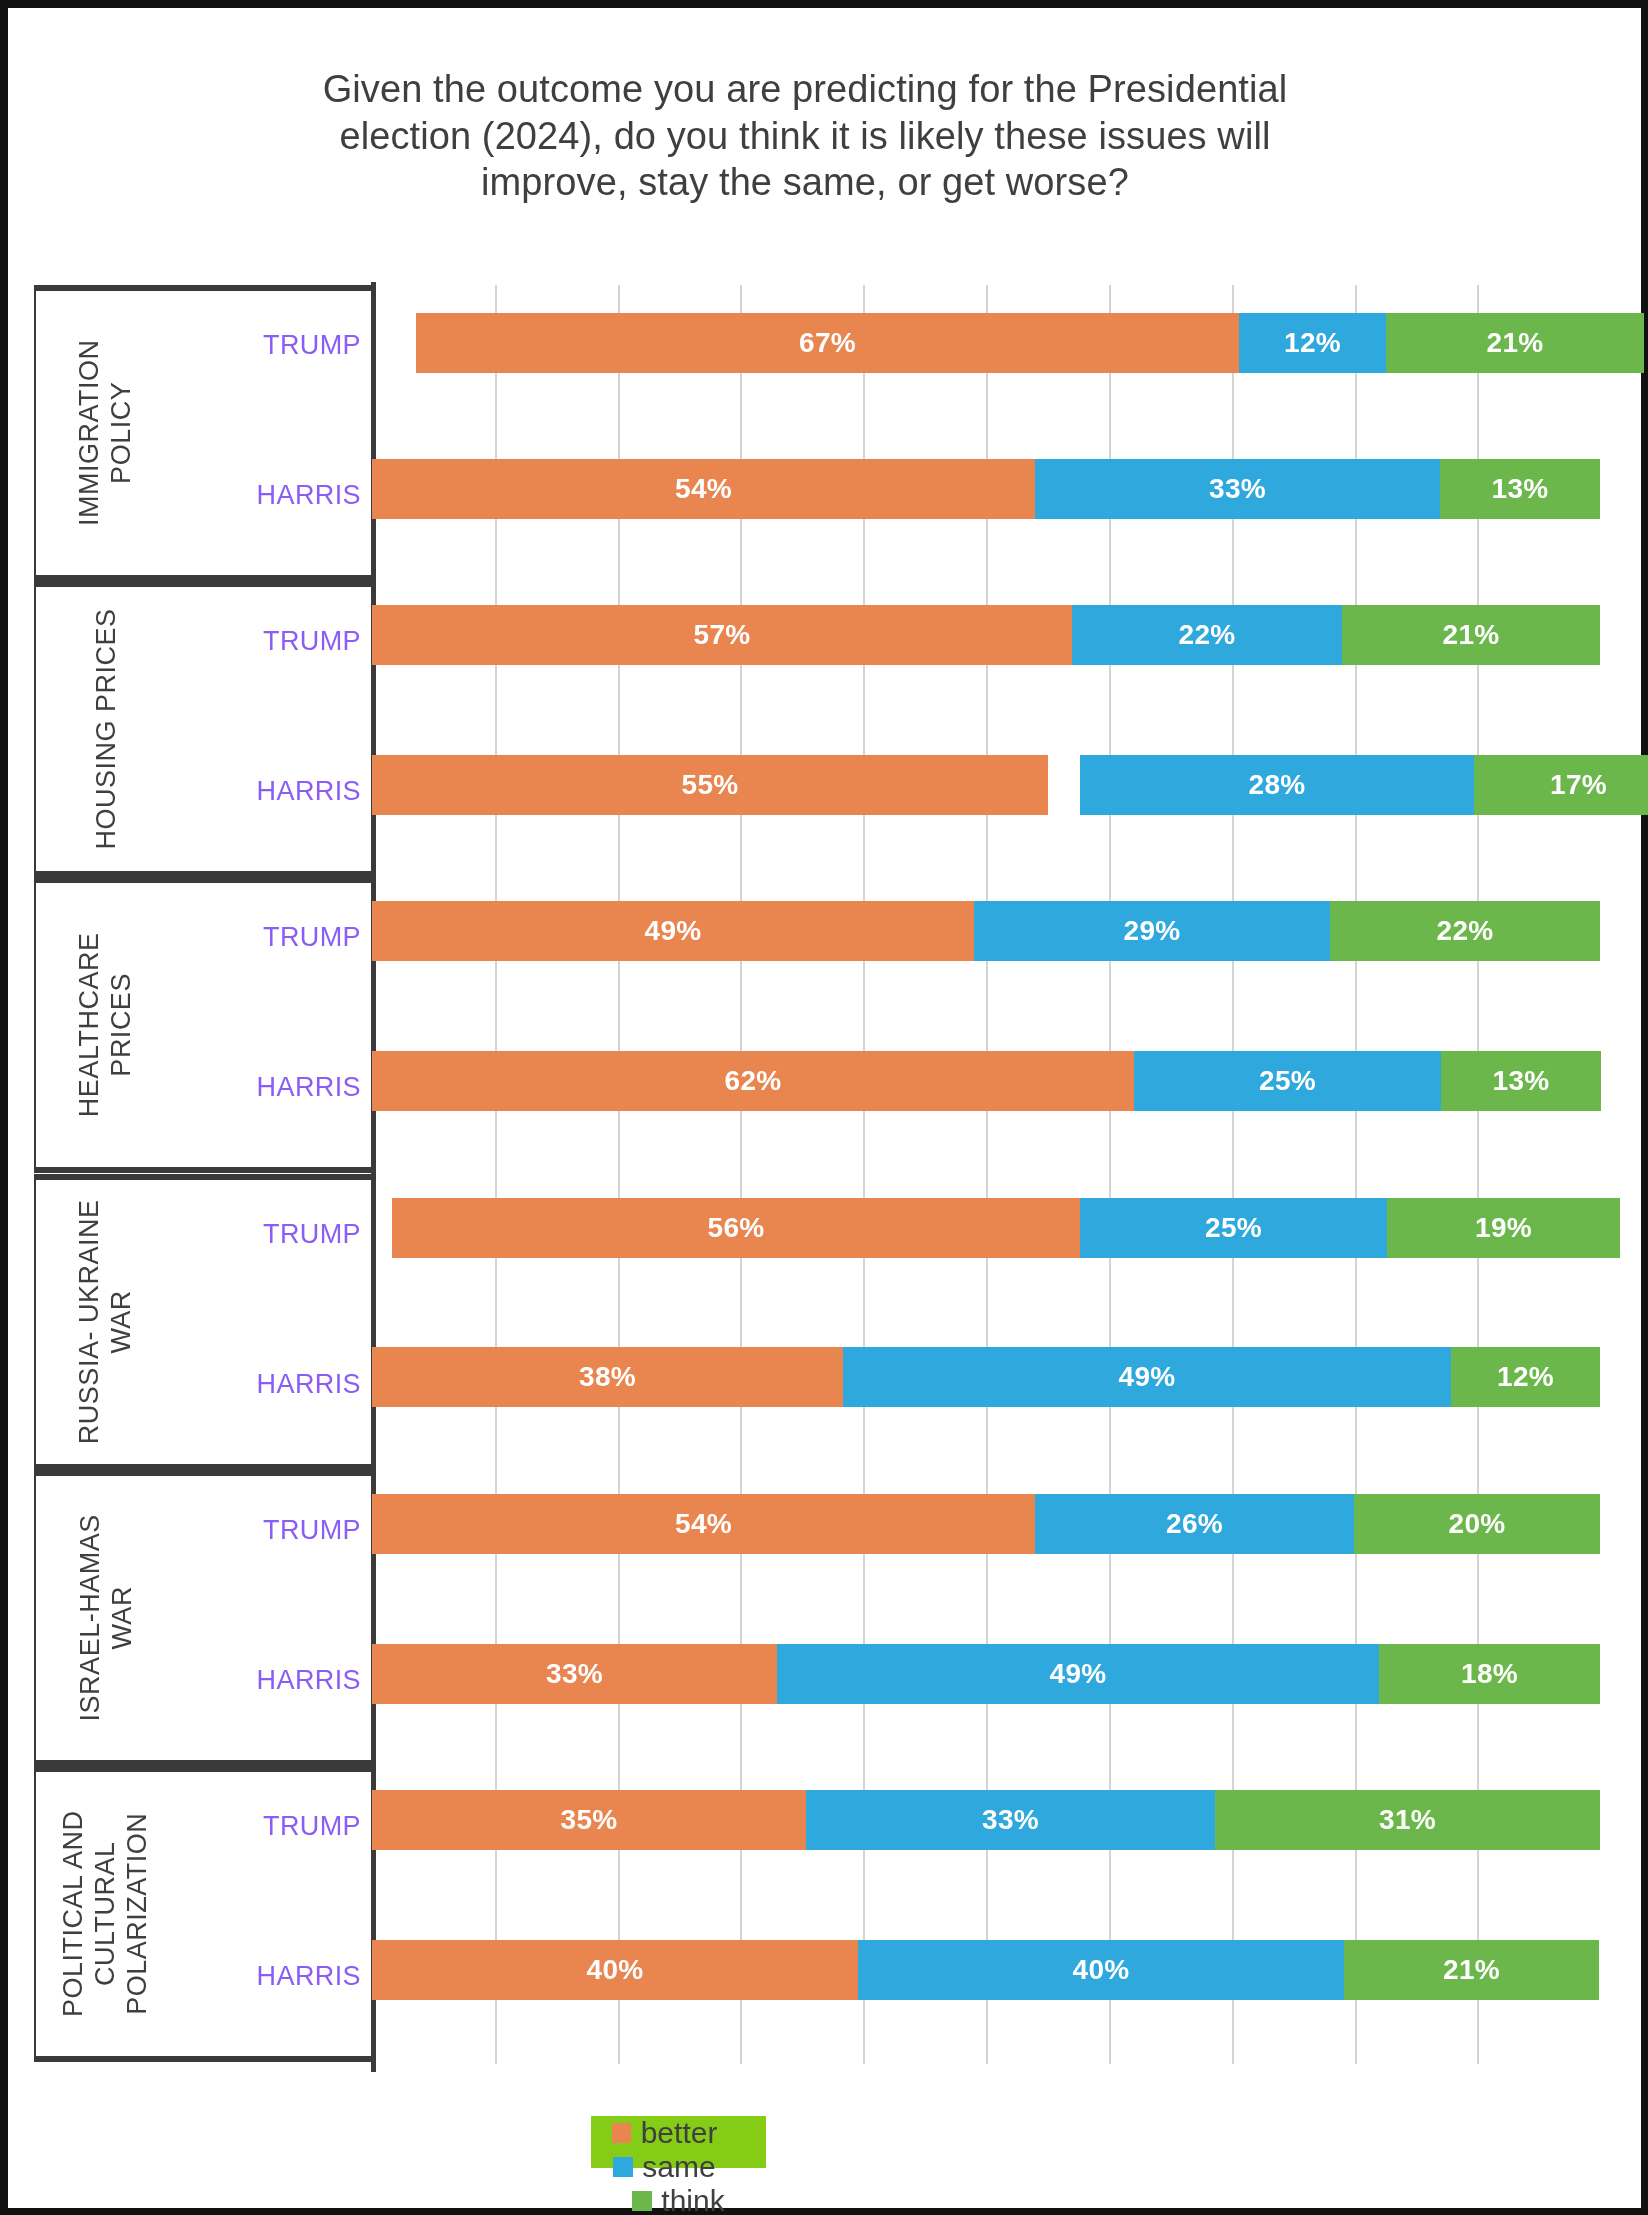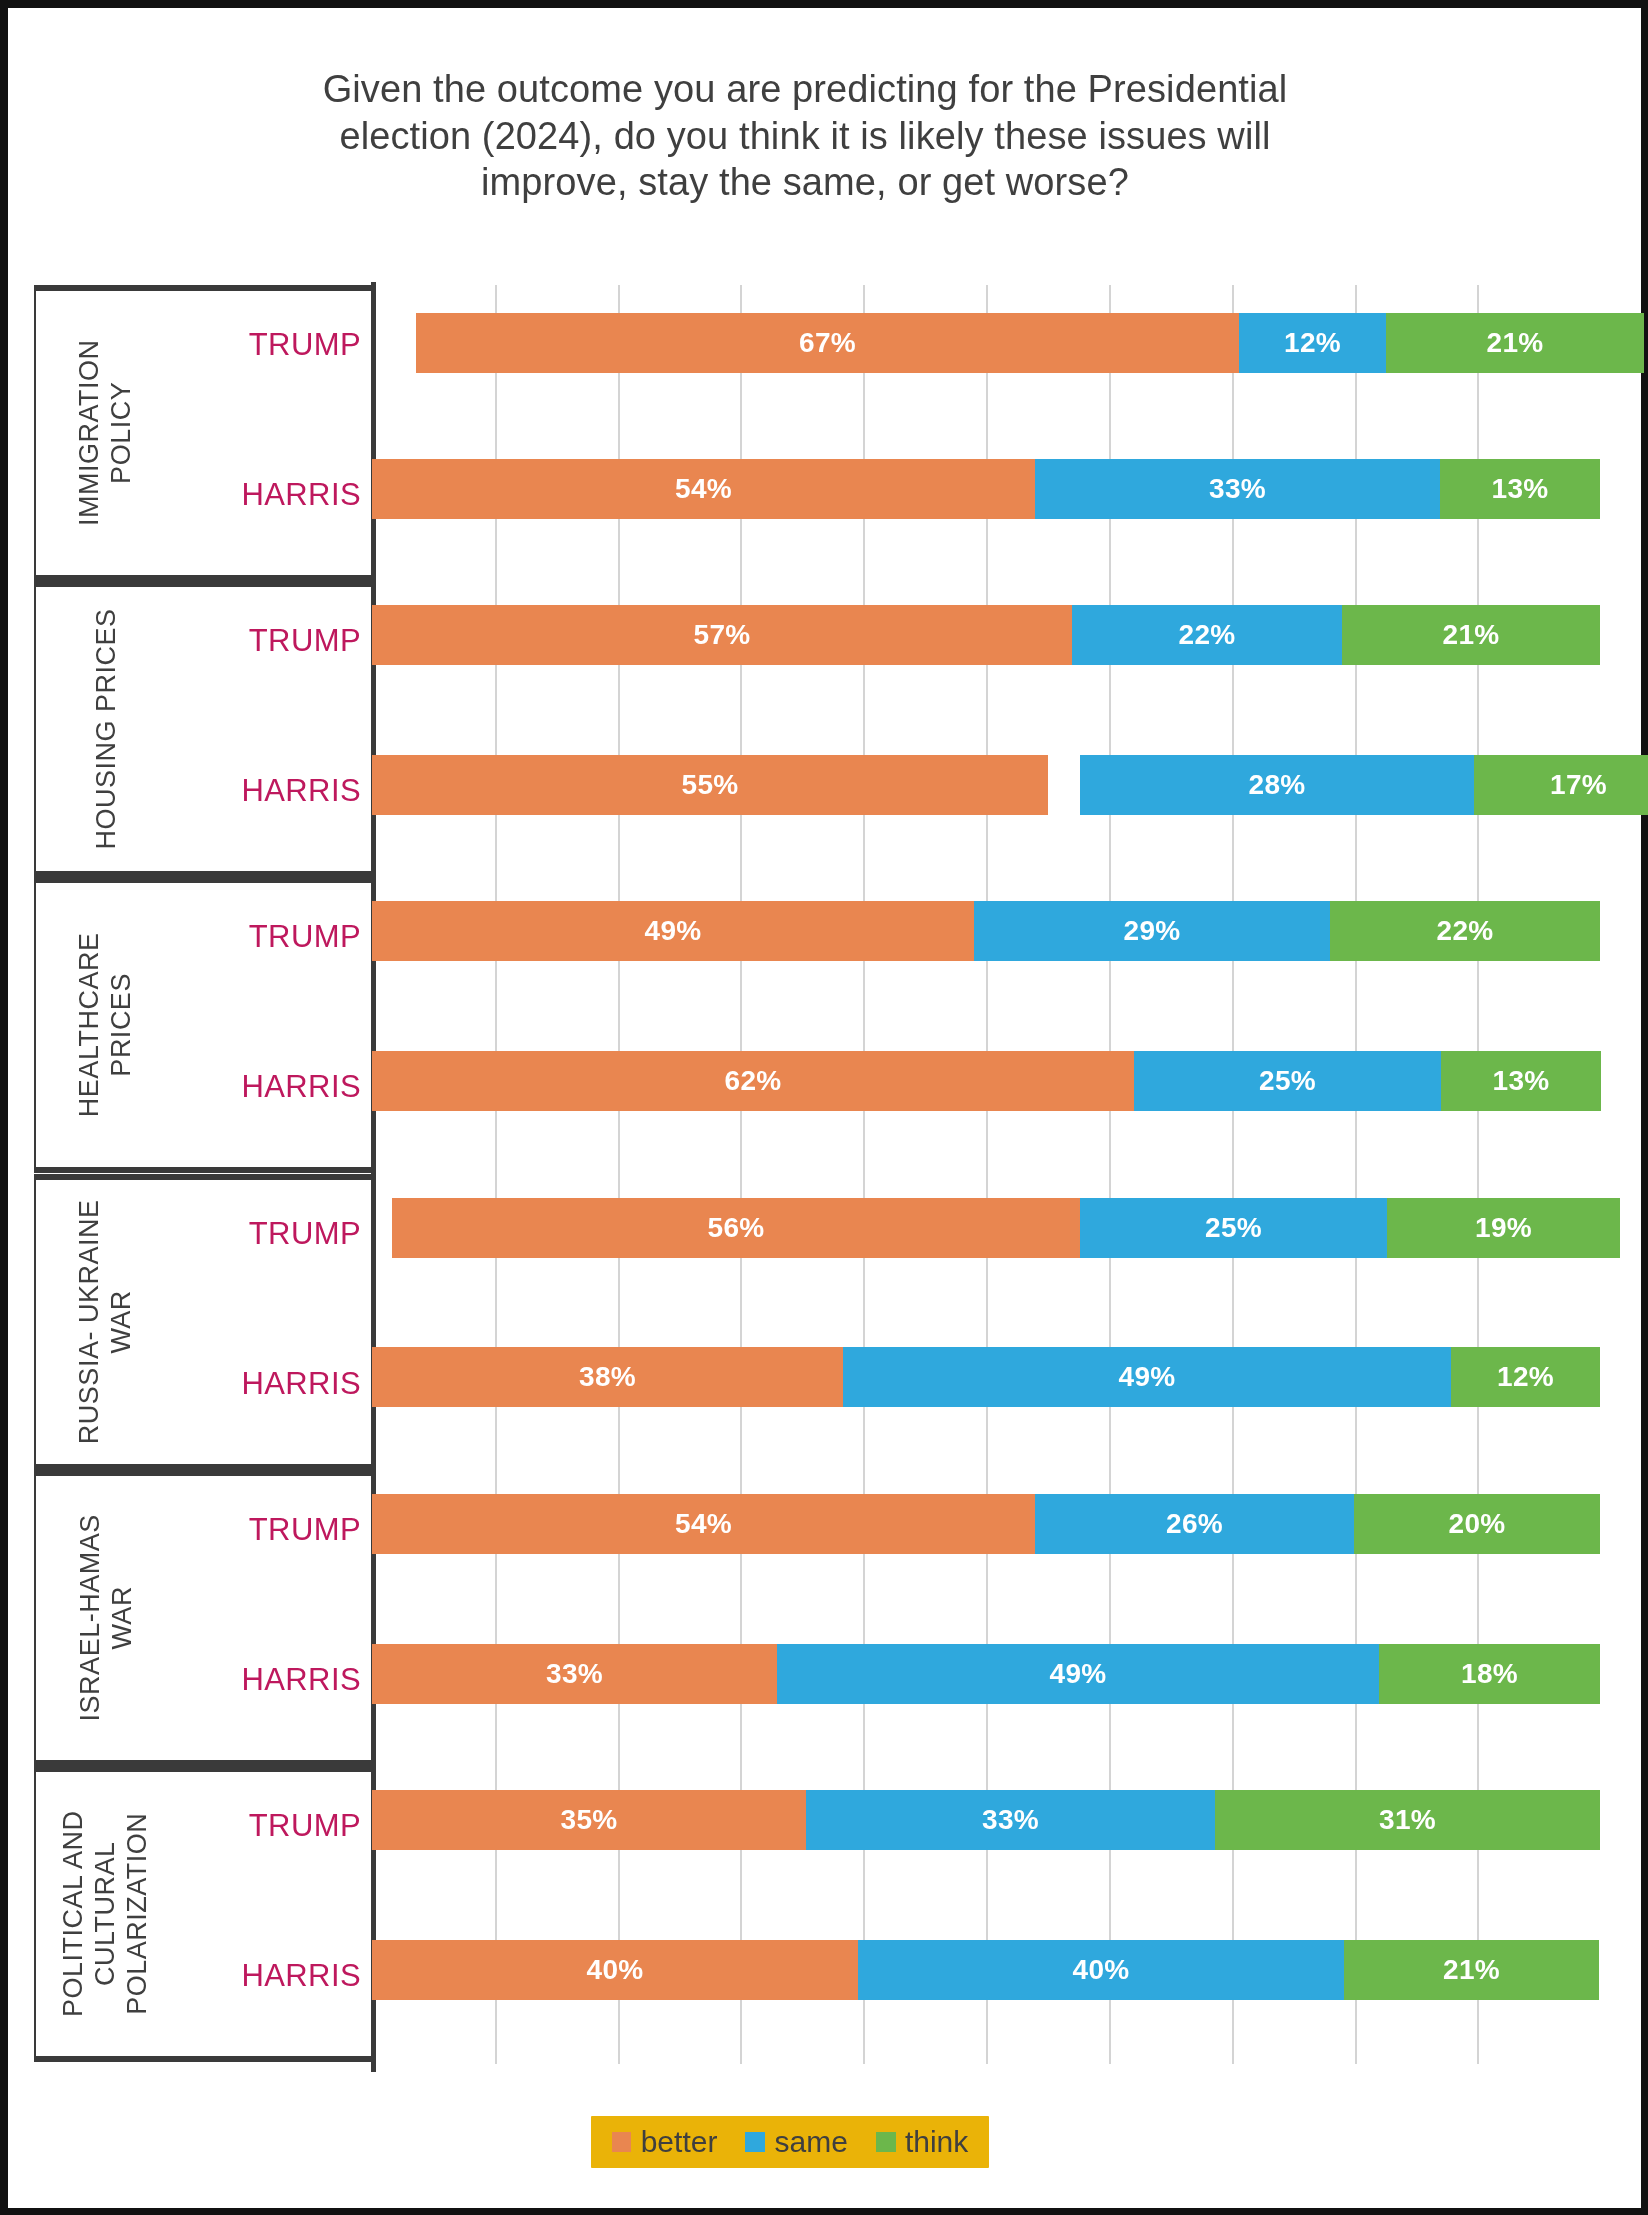--- a/index.html
+++ b/index.html
@@ -81,22 +81,22 @@
 
   .series-names {
     position:absolute;
     left:141px; right:0; top:0; bottom:0;
   }
   .series-name {
     position:absolute;
     left:0; right:13px;
     height:60px;
     display:flex; align-items:center; justify-content:flex-end;
-    font-size:31px;
-    color:#be185d;
+    font-size:27px;
+    color:#8b5cf6;
     letter-spacing:0.4px;
   }
 
   
   .bar-row {
     position:absolute;
     left:0;
     height:60px;
     white-space:nowrap;
     font-size:0;
@@ -117,24 +117,25 @@
   }
   .seg.better { background:#e98650; }
   .seg.same   { background:#2fa8dd; }
   .seg.worse  { background:#6cb74b; }
 
   
   #legend {
     position:absolute;
     left:583px; top:2108px;
     height:52px;
-    background:#eab308;
+    background:#84cc16;
     display:flex; align-items:center;
     padding:0 20.6px;
     border-radius:0.9px;
+    flex-direction:column;
   }
   .legend-item { display:flex; align-items:center; margin-right:28px; }
   .legend-item:last-child { margin-right:0; }
   .legend-swatch { width:19.7px; height:19.7px; margin-right:9.4px; display:inline-block; }
   .legend-swatch.better { background:#e98650; }
   .legend-swatch.same   { background:#2fa8dd; }
   .legend-swatch.worse  { background:#6cb74b; }
   .legend-text { font-size:30px; color:#3f3f3f; }
 </style>
 </head>

